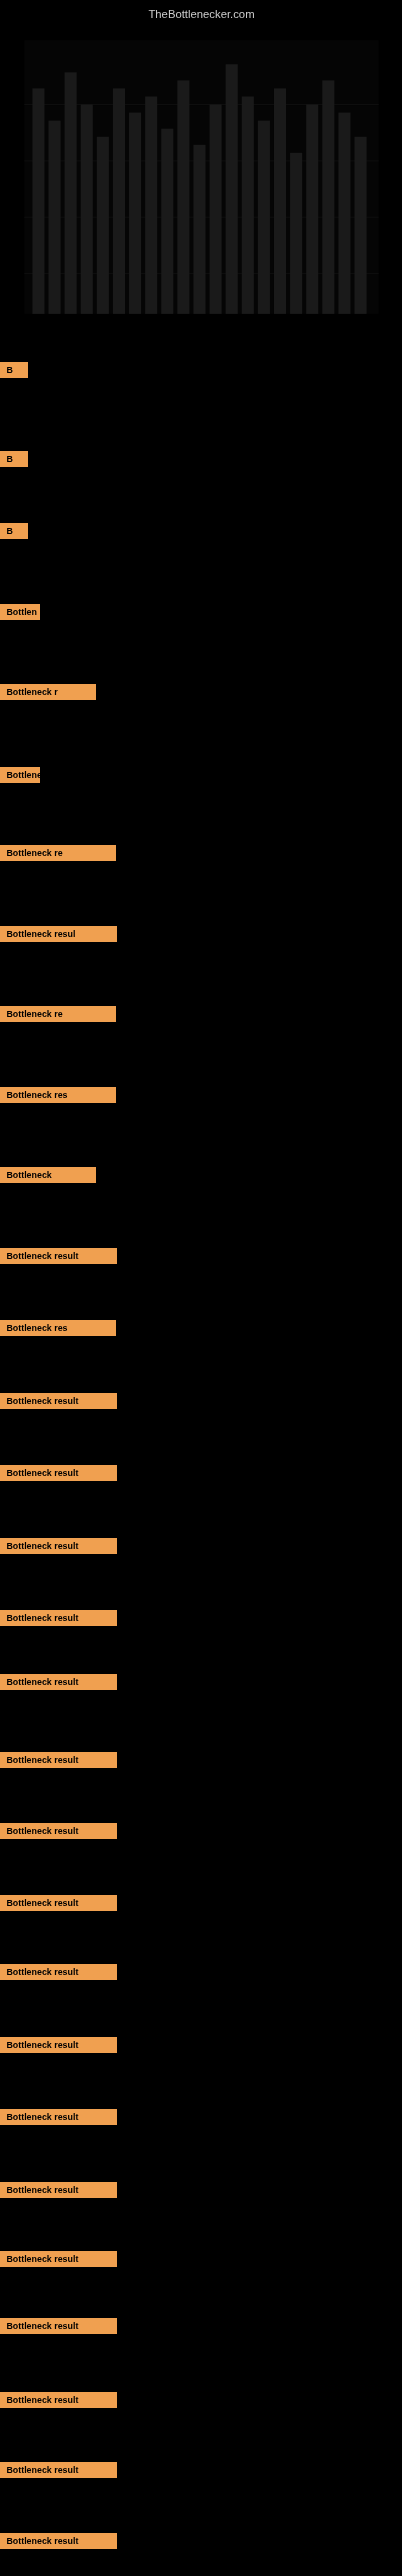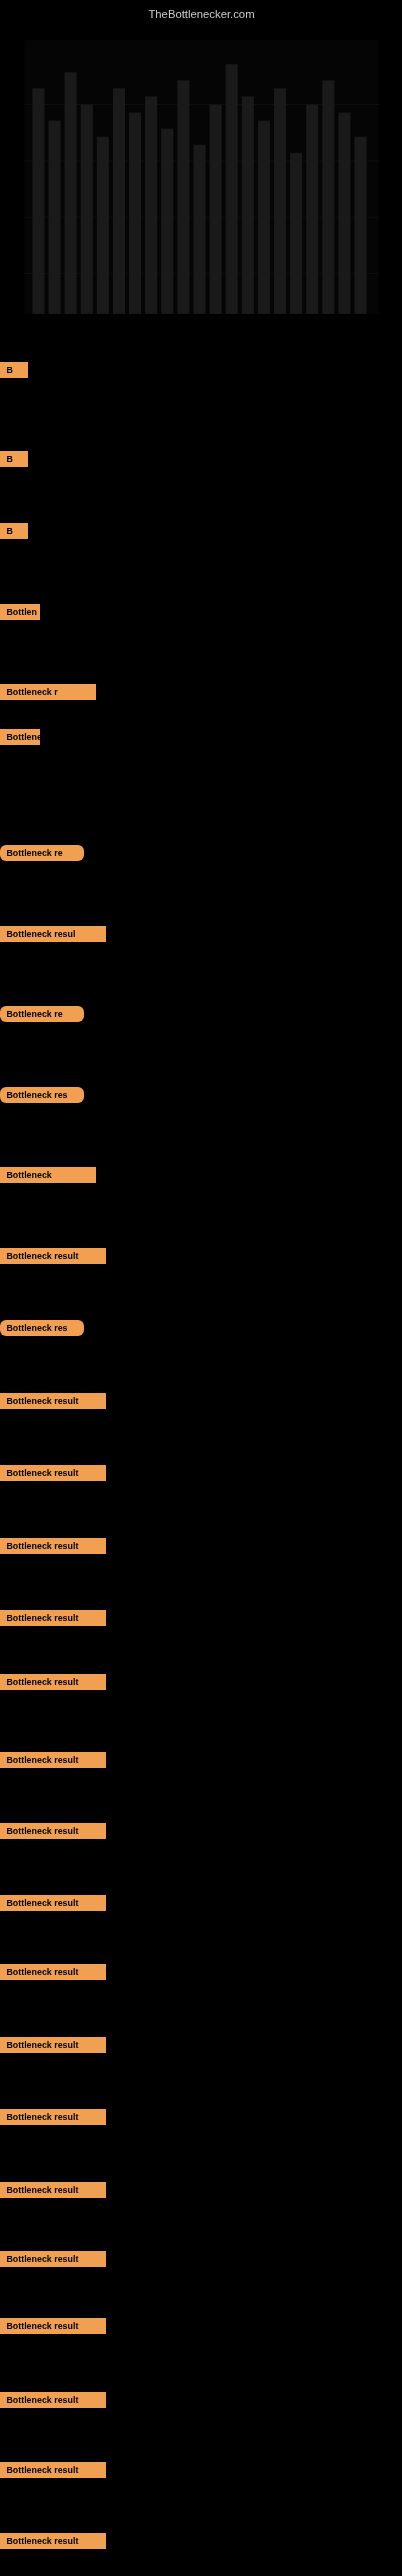--- a/index.html
+++ b/index.html
@@ -40,22 +40,22 @@
       padding: 3.2px 6.4px;
       display: inline-block;
       white-space: nowrap;
       overflow: hidden;
     }
 
     
     .label-xs { width: 28px; }
     .label-md { width: 40px; }
     .label-lg { width: 96px; }
-    .label-xl { width: 84px; border-radius: 6px; }
-    .label-full { width: 106px; }
+    .label-xl { width: 116px; }
+    .label-full { width: 117px; }
   </style>
 </head>
 <body>
 
 <div>
   <div class="site-title">TheBottlenecker.com</div>
 </div>
 
 <div class="chart-area">
 
@@ -104,21 +104,21 @@
     </div>
     <div style="position: absolute; top: 523px; left: 0px; display: flex; align-items: center;">
       <span class="result-label label-xs">B</span>
     </div>
     <div style="position: absolute; top: 604px; left: 0px; display: flex; align-items: center;">
       <span class="result-label label-md">Bottlen</span>
     </div>
     <div style="position: absolute; top: 684px; left: 0px; display: flex; align-items: center;">
       <span class="result-label label-lg">Bottleneck r</span>
     </div>
-    <div style="position: absolute; top: 729px; left: 0px; display: flex; align-items: center;">
+    <div style="position: absolute; top: 767px; left: 0px; display: flex; align-items: center;">
       <span class="result-label label-md">Bottlene</span>
     </div>
     <div style="position: absolute; top: 845px; left: 0px; display: flex; align-items: center;">
       <span class="result-label label-xl">Bottleneck re</span>
     </div>
     <div style="position: absolute; top: 926px; left: 0px; display: flex; align-items: center;">
       <span class="result-label label-full">Bottleneck resul</span>
     </div>
     <div style="position: absolute; top: 1006px; left: 0px; display: flex; align-items: center;">
       <span class="result-label label-xl">Bottleneck re</span>

